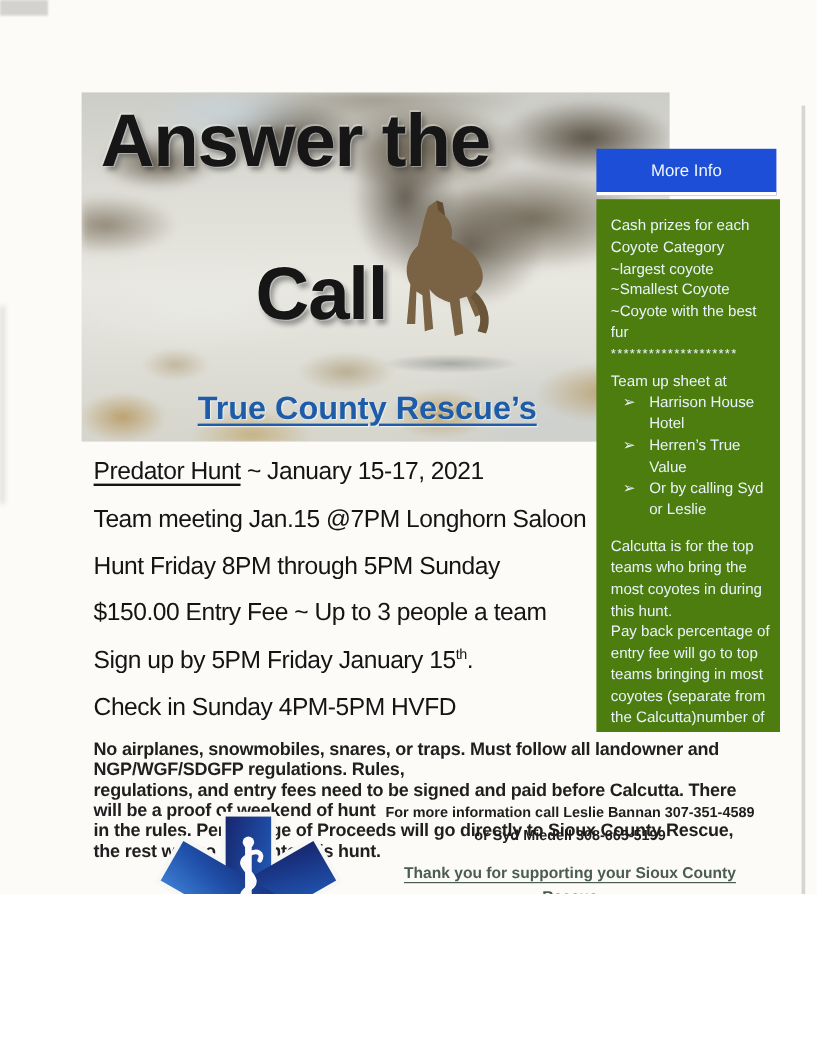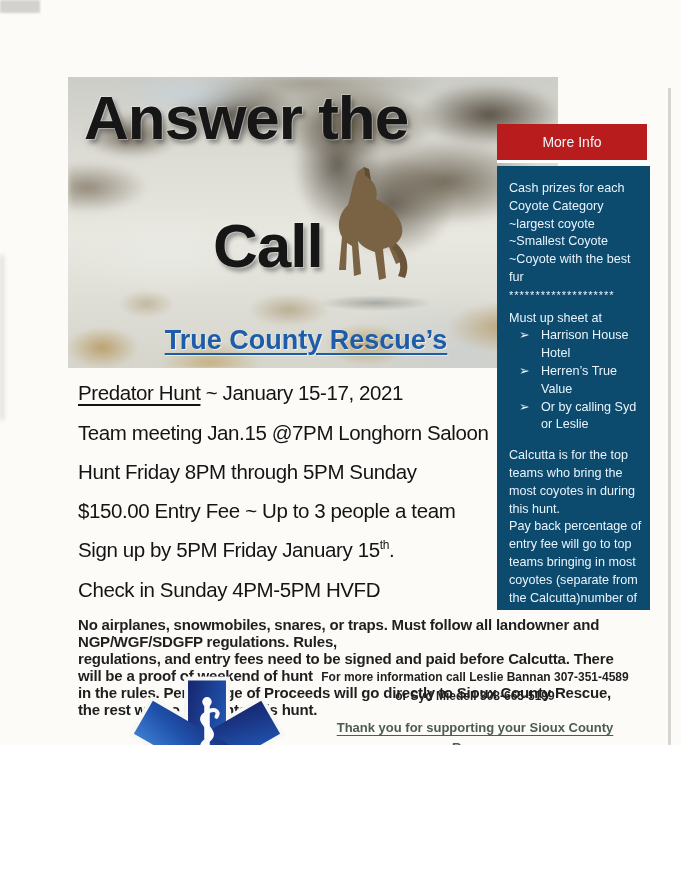--- a/index.html
+++ b/index.html
@@ -72,27 +72,27 @@
   }
   .org-line {
     position:absolute; left:0; right:14px; top:248px; text-align:center;
     font-size:27px; font-weight:700; color:#1d5ca8;
     text-decoration:underline; text-decoration-thickness:2px; text-underline-offset:4px;
     text-shadow:1px 1px 1px rgba(255,255,255,.6);
   }
   
   .sb-header {
     position:absolute; left:497px; top:124px; width:150px; height:39px;
-    background:#b91c1c; color:#eef6fc; font-size:14px;
+    background:#1d4ed8; color:#eef6fc; font-size:14px;
     display:flex; align-items:center; justify-content:center;
     border-bottom:3px solid #fdfdfd;
   }
   .sb-body {
     position:absolute; left:497px; top:166px; width:153px; height:444px;
-    background:#0c4a6e; color:#e9f3fb; font-size:12.6px; line-height:17.8px;
+    background:#4d7c0f; color:#e9f3fb; font-size:12.6px; line-height:17.8px;
     padding:14px 8px 0 12px; overflow:hidden;
   }
   .sb-body .stars { letter-spacing:1px; font-size:11px; }
   .sb-gap-s { height:5px; } .sb-gap-m { height:13px; }
   .sb-bullet { display:flex; padding-left:10px; }
   .sb-bullet .glyph { width:22px; flex:0 0 22px; }
   .sb-para { margin:0; }
   
   .detail { position:absolute; left:78px; font-size:20.5px; letter-spacing:-0.4px; color:#141414; }
   .d1 { top:381px; } .d2 { top:421px; } .d3 { top:460px; }
@@ -140,21 +140,21 @@
     <span>More Info</span>
   </div>
   <div class="sb-body">
     <div>Cash prizes for each</div>
     <div>Coyote Category</div>
     <div>~largest coyote</div>
     <div>~Smallest Coyote</div>
     <div>~Coyote with the best fur</div>
     <div class="stars">********************</div>
     <div class="sb-gap-s"></div>
-    <div>Must up sheet at</div>
+    <div>Team up sheet at</div>
     <div class="sb-bullet">
       <span class="glyph">➢</span>
       <span>Harrison House Hotel</span>
     </div>
     <div class="sb-bullet">
       <span class="glyph">➢</span>
       <span>Herren’s True Value</span>
     </div>
     <div class="sb-bullet">
       <span class="glyph">➢</span>

